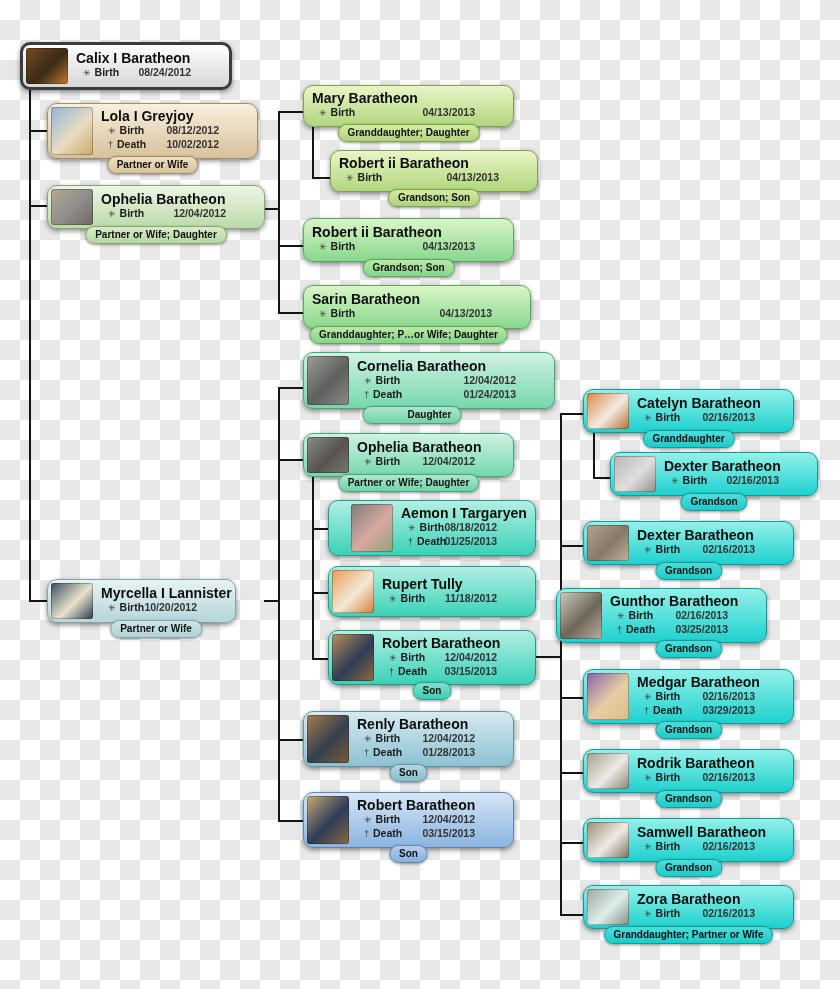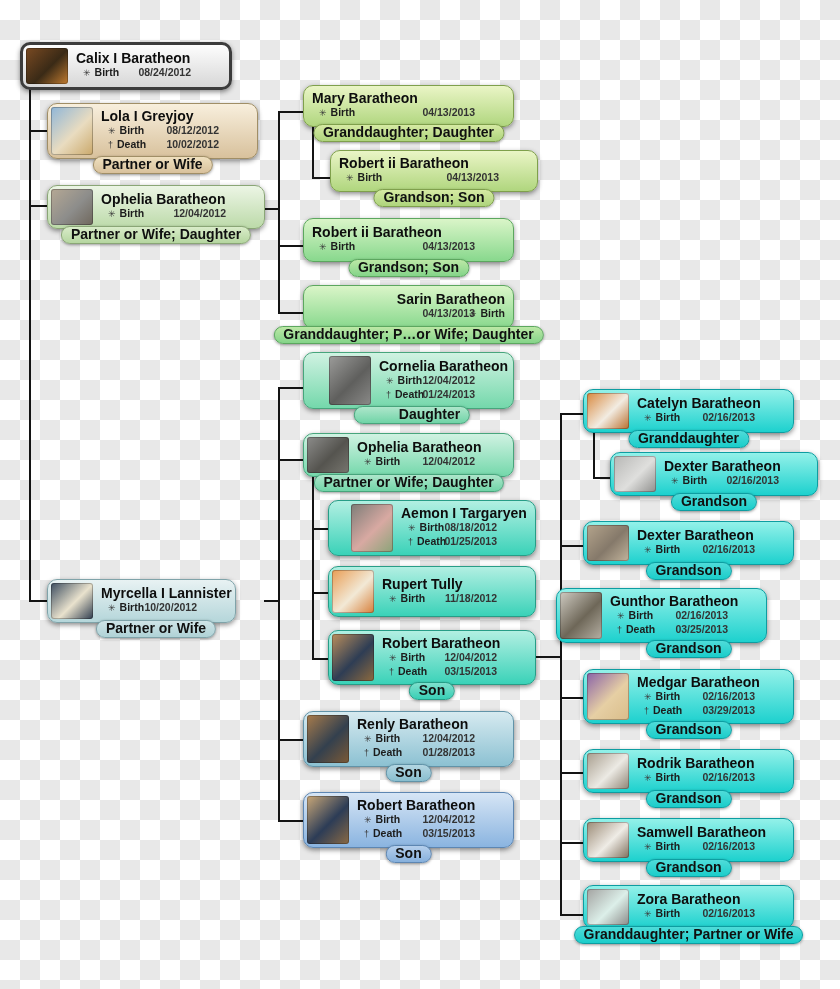--- a/index.html
+++ b/index.html
@@ -80,21 +80,21 @@
     font-weight:bold;
     color:#333333;
   }
   .badge{
     position:absolute;
     transform:translateX(-50%);
     box-sizing:border-box;
     border:1px solid #888;
     border-radius:9px;
     padding:1px 9px 2px 9px;
-    font-size:14px;
+    font-size:10px;
     font-weight:bold;
     color:#101010;
     line-height:13px;
     white-space:nowrap;
     box-shadow:0 1px 3px rgba(0,0,0,0.4);
     z-index:3;
   }
   
   .p-selected{background:linear-gradient(#fdfdfd,#d7d7d7);border-color:#3c3c3c;}
   .p-tan    {background:linear-gradient(#f8efdd,#d8c19c);border-color:#a08e66;}
@@ -201,28 +201,28 @@
       </div>
     </div>
     <div class="badge b-green2" style="left: 434px; top: 189px;">Grandson; Son</div>
     <div class="node p-green3" style="left: 303px; top: 218px; width: 211px; height: 44px;">
       <div class="content">
         <div class="pname">Robert ii Baratheon</div>
         <div class="row"><span class="ficon">✳</span><span>Birth</span><span class="fdate">04/13/2013</span></div>
       </div>
     </div>
     <div class="badge b-green3" style="left: 408.5px; top: 259px;">Grandson; Son</div>
-    <div class="node p-green3" style="left: 303px; top: 285px; width: 211px; height: 44px; text-align: right;">
+    <div class="node p-green3" style="left: 303px; top: 285px; width: 228px; height: 44px;">
       <div class="content">
         <div class="pname">Sarin Baratheon</div>
         <div class="row"><span class="ficon">✳</span><span>Birth</span><span class="fdate">04/13/2013</span></div>
       </div>
     </div>
     <div class="badge b-green3" style="left: 408.5px; top: 326px;">Granddaughter; P…or Wife; Daughter</div>
-    <div class="node p-mint" style="left: 303px; top: 352px; width: 211px; height: 57px; padding-left: 22px;">
+    <div class="node p-mint" style="left: 303px; top: 352px; width: 252px; height: 57px;">
       <div class="photo" style="background: linear-gradient(135deg, rgb(156, 156, 154) 0%, rgb(95, 95, 93) 55%, rgb(138, 138, 136) 100%);"></div>
       <div class="content">
         <div class="pname">Cornelia Baratheon</div>
         <div class="row"><span class="ficon">✳</span><span>Birth</span><span class="fdate">12/04/2012</span></div>
         <div class="row"><span class="ficon">†</span><span>Death</span><span class="fdate">01/24/2013</span></div>
       </div>
     </div>
     <div class="badge b-mint" style="left: 412px; top: 406px; padding-left: 44px;">Daughter</div>
     <div class="node p-mint" style="left: 303px; top: 433px; width: 211px; height: 44px;">
       <div class="photo" style="background: linear-gradient(135deg, rgb(140, 140, 138) 0%, rgb(85, 84, 79) 55%, rgb(119, 118, 111) 100%);"></div>

